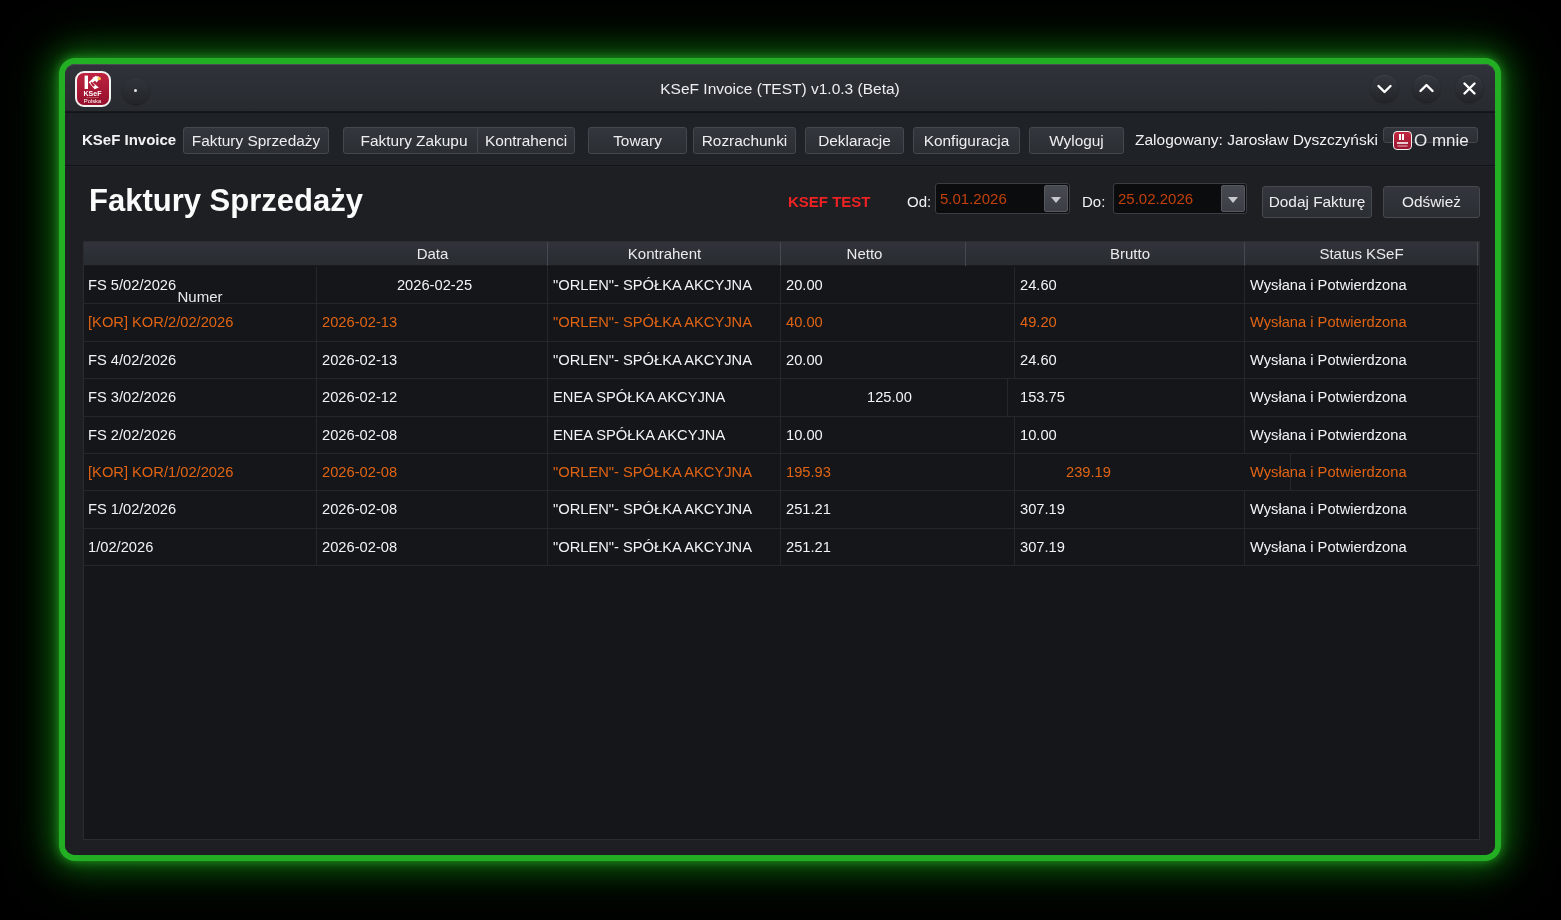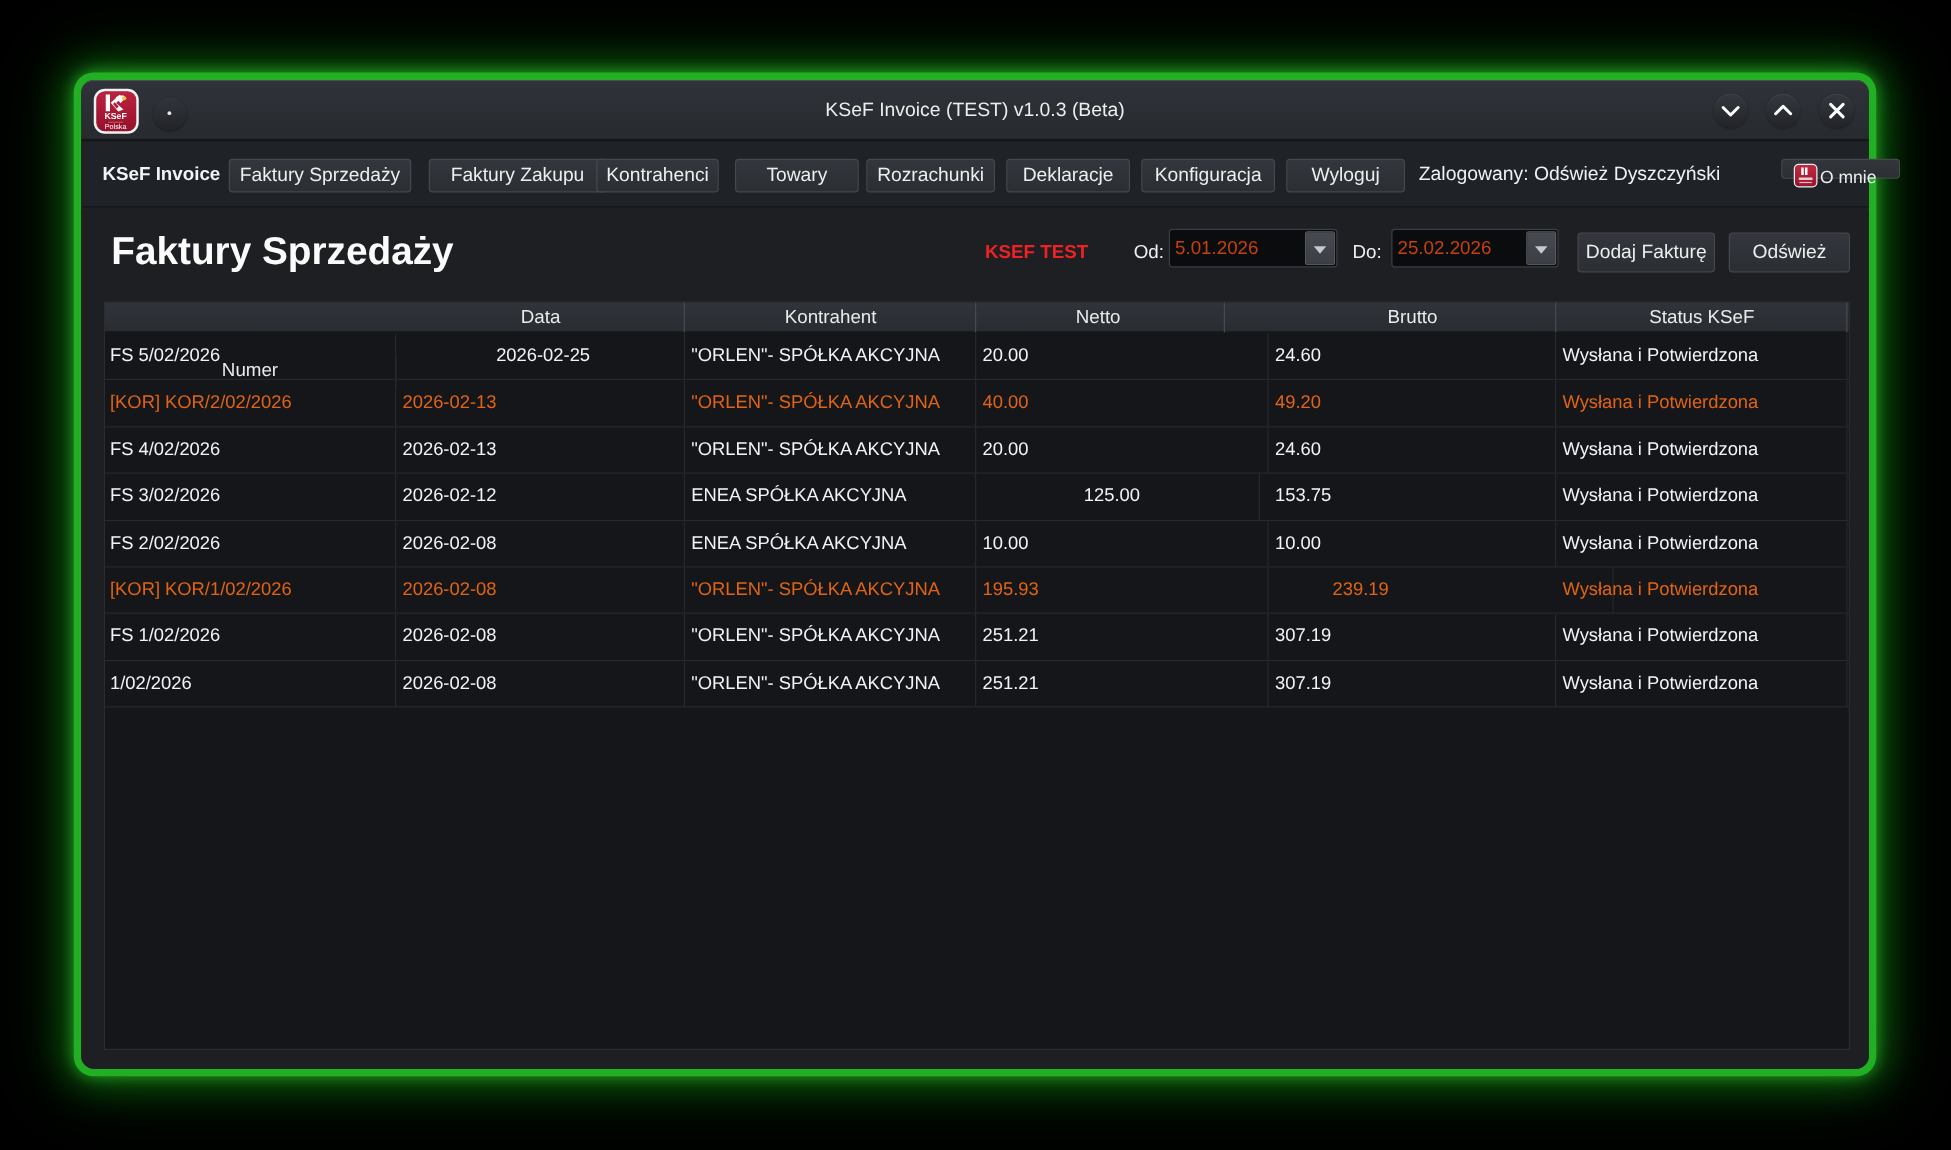--- a/index.html
+++ b/index.html
@@ -61,24 +61,24 @@
     position:absolute; top:14px; height:27px;
     background:linear-gradient(#33363c,#2b2e33);
     border:1px solid #45484e; border-radius:3px;
     color:#eceef0; font-size:15.4px; text-align:center; line-height:25px;
   }
   .logged {
     position:absolute; left:1070px; top:0; height:53px; line-height:53px;
     font-size:15.5px; color:#f0f1f3;
   }
   .omnie {
-    position:absolute; left:1360px; top:14px; width:95px; height:16px;
+    position:absolute; left:1318px; top:14px; width:95px; height:16px;
     background:linear-gradient(#33363c,#2b2e33);
     border:1px solid #45484e; border-radius:3px;
-    color:#eceef0; font-size:14px;
+    color:#eceef0; font-size:17px;
   }
   .omnie .mini {
     position:absolute; left:9px; top:3px; width:19px; height:19px;
     background:linear-gradient(#c22840,#9c1430);
     border:1px solid #f2f2f2; border-radius:4px;
   }
   .omnie .mini::before {
     content:""; position:absolute; left:5px; top:2px; width:2px; height:6px; background:#fff;
     box-shadow:3px 0 0 0 #fff;
   }
@@ -190,41 +190,41 @@
   <div class="menubar">
     <div class="applabel">KSeF Invoice</div>
     <div class="mbtn" style="left:118px;width:146px;">Faktury Sprzedaży</div>
     <div class="mbtn" style="left:278px;width:142px;">Faktury Zakupu</div>
     <div class="mbtn" style="left:412px;width:98px;">Kontrahenci</div>
     <div class="mbtn" style="left:523px;width:99px;">Towary</div>
     <div class="mbtn" style="left:628px;width:103px;">Rozrachunki</div>
     <div class="mbtn" style="left:740px;width:99px;">Deklaracje</div>
     <div class="mbtn" style="left:848px;width:107px;">Konfiguracja</div>
     <div class="mbtn" style="left:964px;width:95px;">Wyloguj</div>
-    <div class="logged">Zalogowany: Odśwież Dyszczyński</div>
+    <div class="logged">Zalogowany: Jarosław Dyszczyński</div>
     <div class="omnie">
         <div class="mini"></div>
         <span>O mnie</span>
       </div>
   </div>
   <div class="content">
     <h1>Faktury Sprzedaży</h1>
     <div class="ksef-test">KSEF TEST</div>
     <div class="odlabel" id="od">Od:</div>
     <div class="datefield" id="df1">5.01.2026<div class="ddbtn"></div></div>
     <div class="odlabel" id="do">Do:</div>
     <div class="datefield" id="df2">25.02.2026<div class="ddbtn"></div></div>
     <div class="tbtn" id="dodaj">Dodaj Fakturę</div>
     <div class="tbtn" id="odswiez">Odśwież</div>
     <div class="table" id="tbl">
         <div class="thead">
           <div class="th" style="left:0px;width:233px;margin-top:43px;">Numer</div>
           <div class="th" style="left:234px;width:230px;">Data</div>
           <div class="th" style="left:465px;width:232px;">Kontrahent</div>
-          <div class="th" style="left:694px;width:202px;">Netto</div>
+          <div class="th" style="left:680px;width:202px;">Netto</div>
           <div class="th" style="left:932px;width:229px;">Brutto</div>
           <div class="th" style="left:1162px;width:232px;">Status KSeF</div>
         </div>
         <div class="trow" style="top:25px;">
           <div class="td" style="left:0px;width:233px;">FS 5/02/2026</div>
           <div class="td" style="left:234px;width:230px;text-align:center;">2026-02-25</div>
           <div class="td" style="left:465px;width:232px;">"ORLEN"- SPÓŁKA AKCYJNA</div>
           <div class="td" style="left:698px;width:233px;">20.00</div>
           <div class="td" style="left:932px;width:229px;">24.60</div>
           <div class="td" style="left:1162px;width:232px;">Wysłana i Potwierdzona</div>

